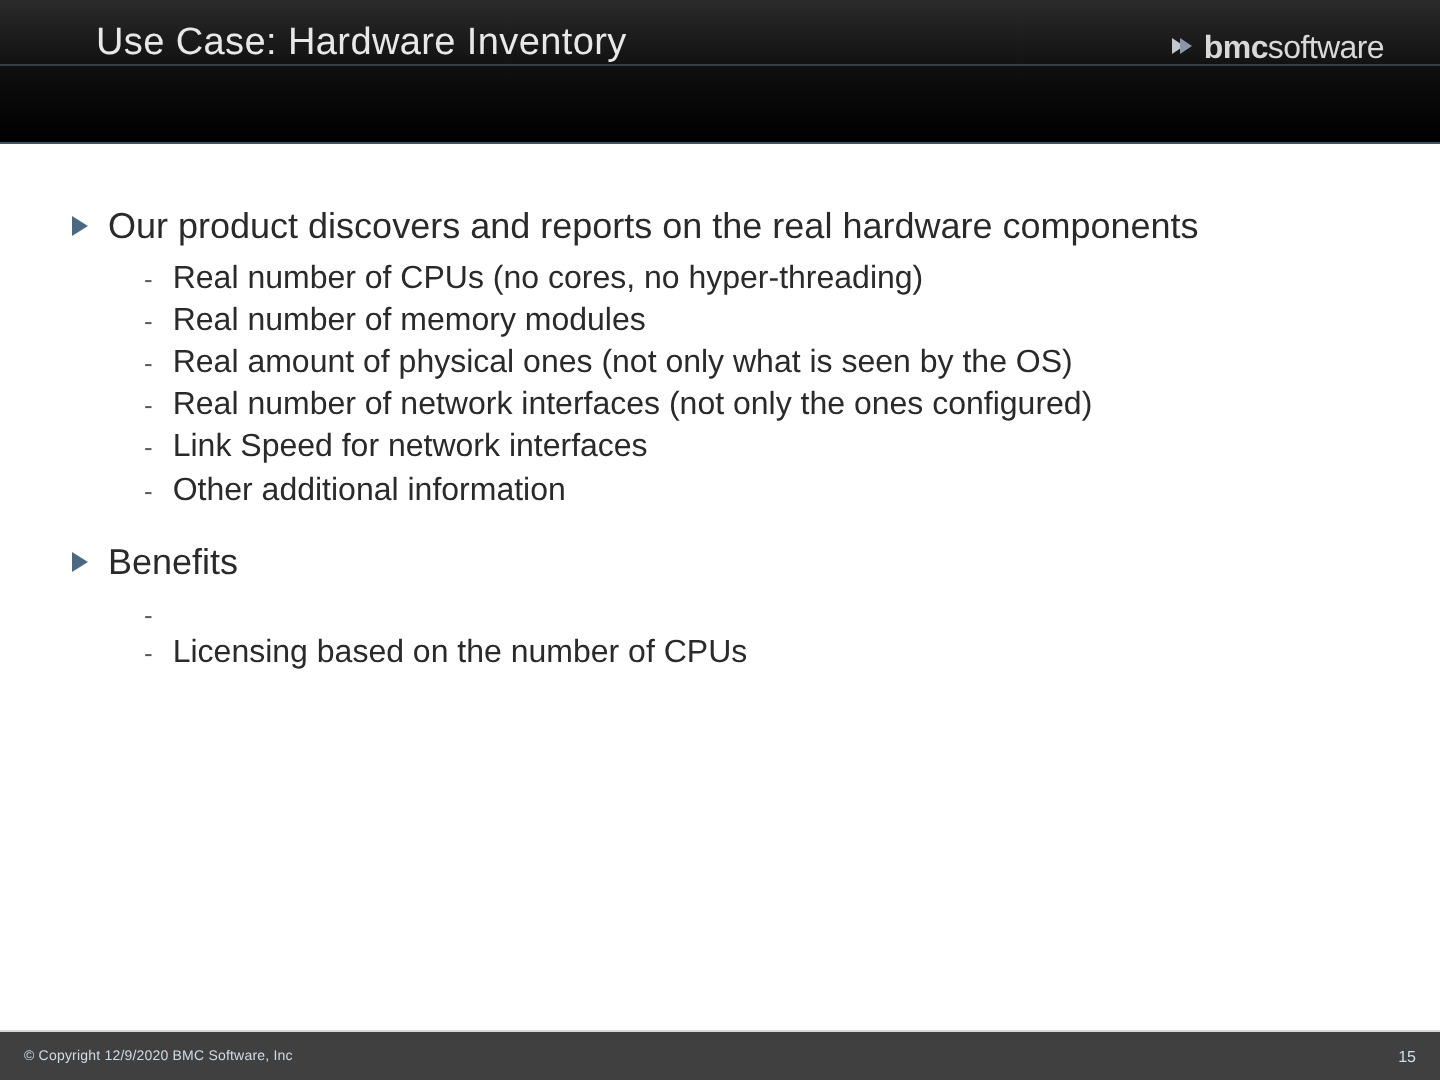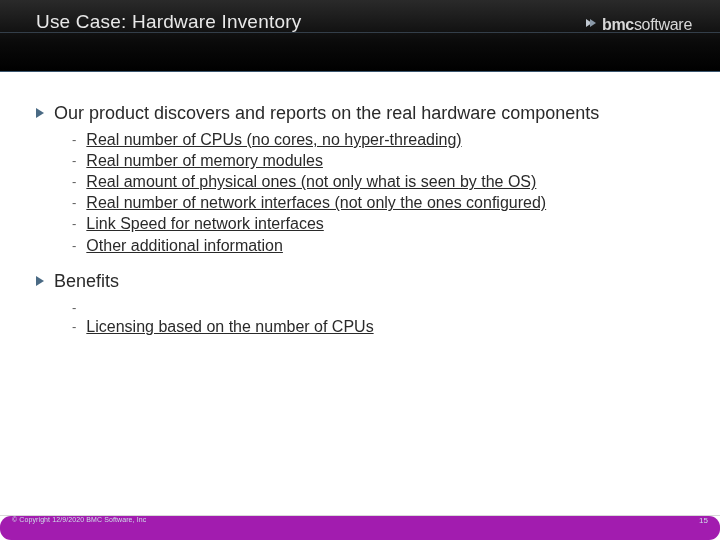--- a/index.html
+++ b/index.html
@@ -31,20 +31,21 @@
       right: 0;
       height: 1px;
       background: rgba(80,100,120,0.55);
     }
     .slide-title {
       color: #e8e8e8;
       font-size: 19px;
       font-weight: 400;
       letter-spacing: 0.2px;
       margin-top: -28px;
+      margin-left: 12px;
     }
     .logo {
       display: flex;
       color: #d8d8d8;
       font-size: 16px;
       font-weight: 600;
       letter-spacing: -0.3px;
       margin-top: -22px;
     }
     .logo-chevron {
@@ -99,33 +100,32 @@
     .l2-dash {
       color: #5a5a5a;
       font-size: 13px;
       margin-right: 10px;
       margin-top: 2px;
       flex: 0 0 auto;
     }
     .l2-text {
       color: #2a2a2a;
       font-size: 16px;
-      text-decoration: underline;
     }
     .footer {
       position: absolute;
       bottom: 0;
       left: 0;
       right: 0;
       height: 24px;
-      background: #a21caf;
-      display: flex;
+      background: #404040;
+      display: flex;
+      align-items: center;
       justify-content: space-between;
       padding: 0 12px;
-      border-radius: 11px;
     }
     .footer-divider {
       position: absolute;
       bottom: 24px;
       left: 0;
       right: 0;
       height: 1px;
       background: #d8d8d8;
     }
     .copyright {

